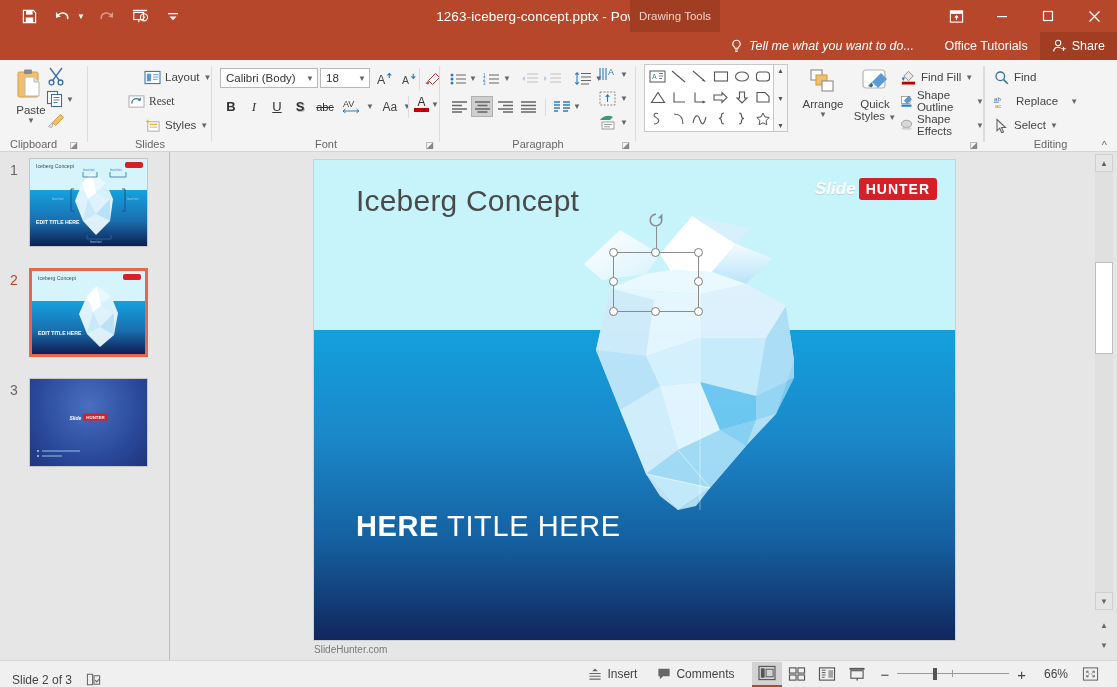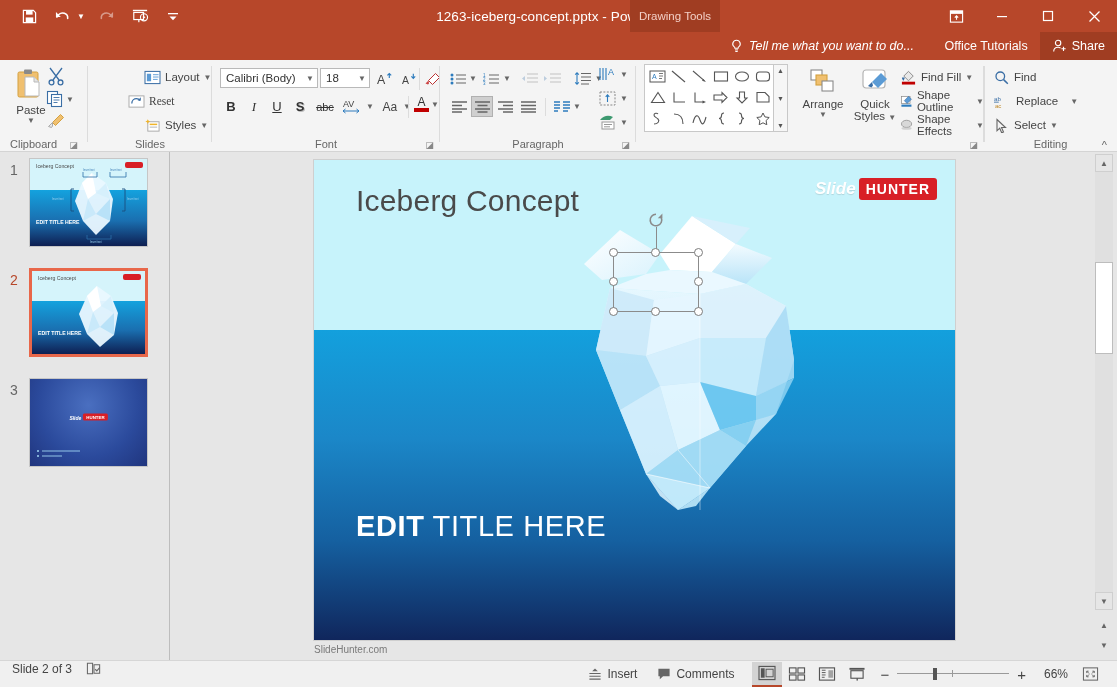--- a/index.html
+++ b/index.html
@@ -116,21 +116,21 @@
   .vscroll .track { position:absolute; left:4px; top:20px; width:18px; height:438px; background:#e0e0e0; }
   .vscroll .thumbb { position:absolute; left:4px; top:110px; width:18px; height:92px;
                      background:#fff; border:1px solid #bdbdbd; }
   .sbtn { position:absolute; left:4px; width:18px; height:18px; background:#e6e6e6;
           border:1px solid #cfcfcf; display:flex; align-items:center; justify-content:center;
           font-size:8px; color:#666; }
   .sbtn.plain { border:none; background:transparent; }
 
   
   .statusbar { position:absolute; left:0; top:660px; width:1117px; height:27px;
-               background:#f0f0f0; border-top:1px solid #d6d6d6; display:flex; align-items:flex-start; }
+               background:#f0f0f0; border-top:1px solid #d6d6d6; display:flex; align-items:flex-end; }
   .st-left { display:flex; align-items:center; gap:14px; padding-left:12px; font-size:12px; color:#444; }
   .st-right { margin-left:auto; display:flex; align-items:center; gap:0; padding-right:10px; }
   .st-item { display:flex; align-items:center; gap:5px; font-size:12px; color:#444; padding:0 10px; height:26px; }
   .viewbtn { width:30px; height:25px; display:flex; align-items:center; justify-content:center; color:#555; }
   .viewbtn.active { background:#d3d3d3; border-bottom:2px solid #b7472a; }
   .zoomctl { display:flex; align-items:center; gap:8px; padding:0 8px; }
   .zslider { position:relative; width:112px; height:14px; display:flex; align-items:center; }
   .zslider .ztrack { position:absolute; left:0; top:6px; width:112px; height:1px; background:#9a9a9a; }
   .zslider .zmid { position:absolute; left:55px; top:3px; width:1px; height:7px; background:#9a9a9a; }
   .zslider .zknob { position:absolute; left:36px; top:1px; width:4px; height:12px; background:#555; }
@@ -796,21 +796,21 @@
           <path d="M128 300 L160 278 L146 296 Z" fill="#bfe9fb" opacity=".9"></path>
 
           <path d="M150 84 L150 300" stroke="#ffffff" stroke-width="1" opacity=".45" fill="none"></path>
           <path d="M96 264 L160 278" stroke="#ffffff" stroke-width="1.2" opacity=".6" fill="none"></path>
           <path d="M128 240 L160 278" stroke="#ffffff" stroke-width="1" opacity=".5" fill="none"></path>
         </svg>
 
         <div class="slidetitle">Iceberg Concept</div>
 
         <div class="editline">
-          <b>EDIT</b><span> TITLE HERE</span>
+          <b>HERE</b><span> TITLE HERE</span>
         </div>
 
         <div class="logo">
           <span class="slidew">Slide</span>
           <span class="hunterw">HUNTER</span>
         </div>
 
         <div class="selbox">
           <div class="rotarm"></div>
           <div class="rothandle">

